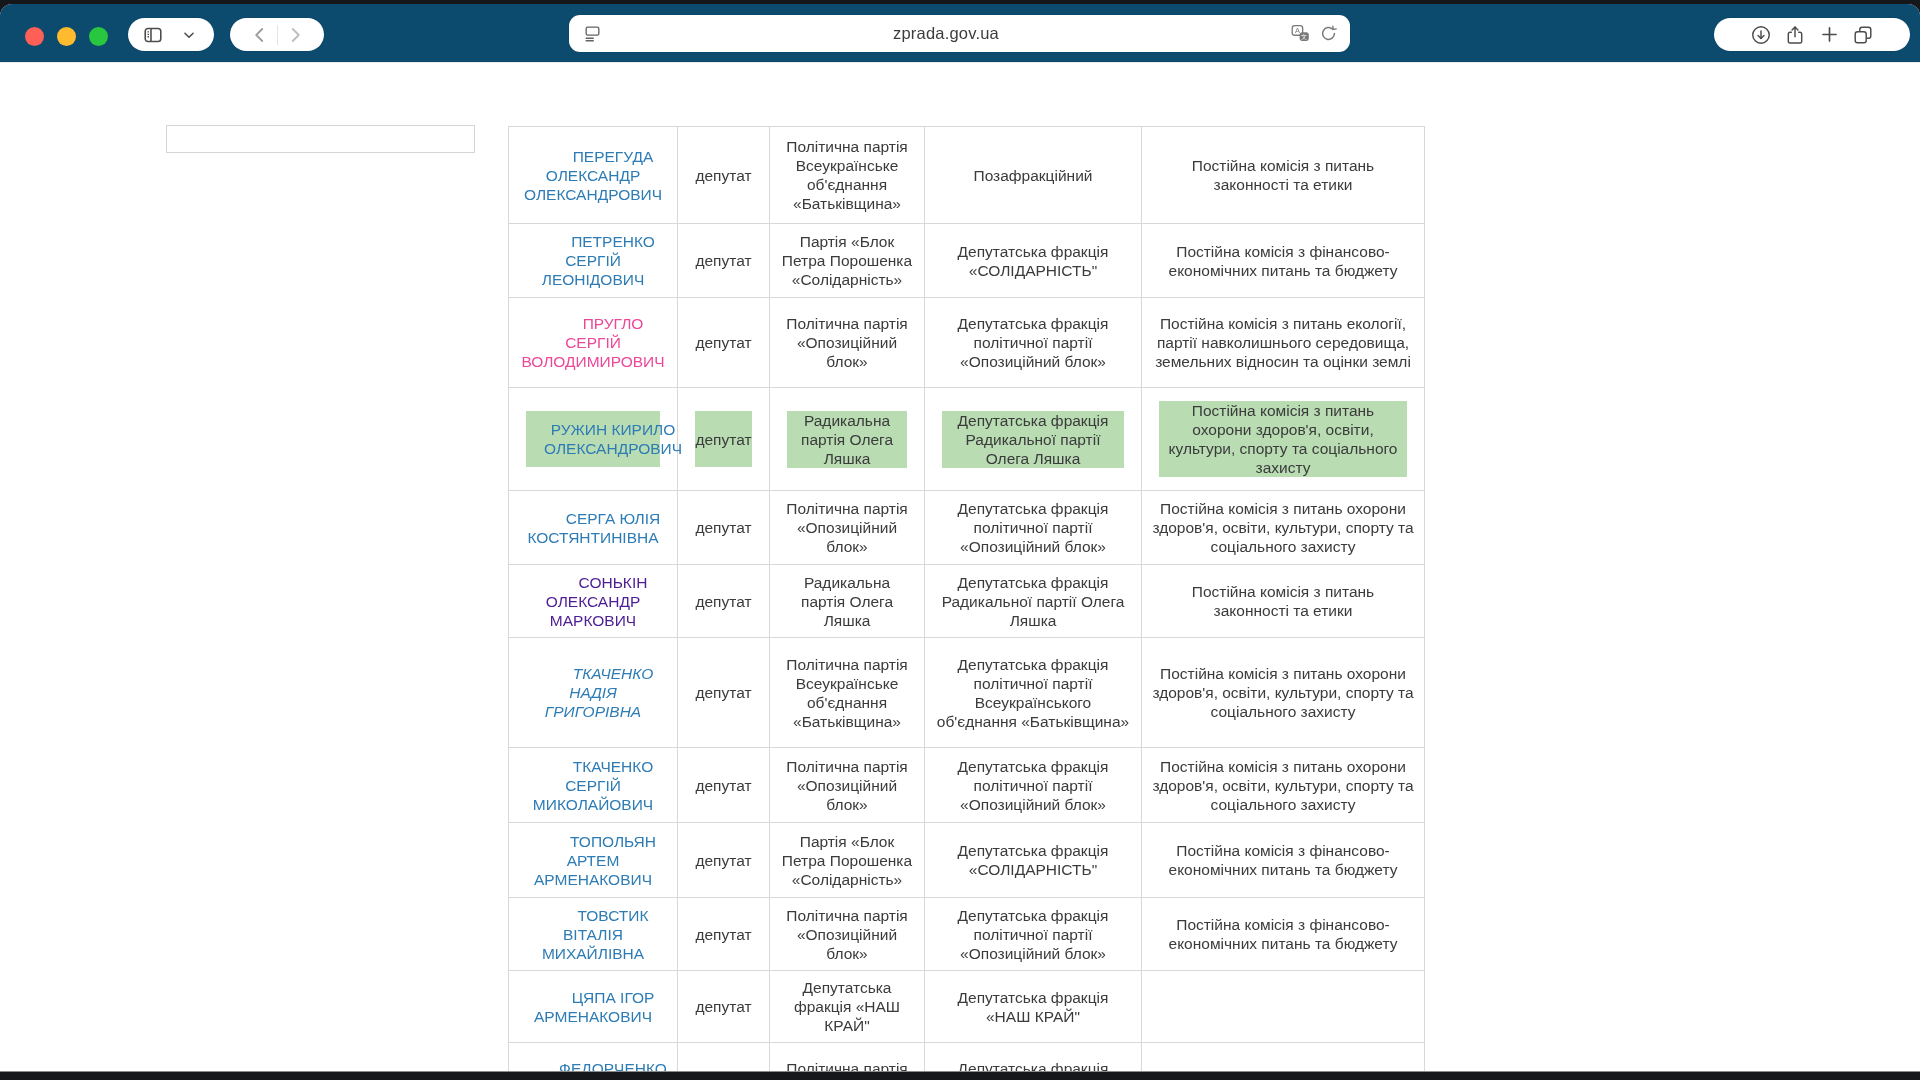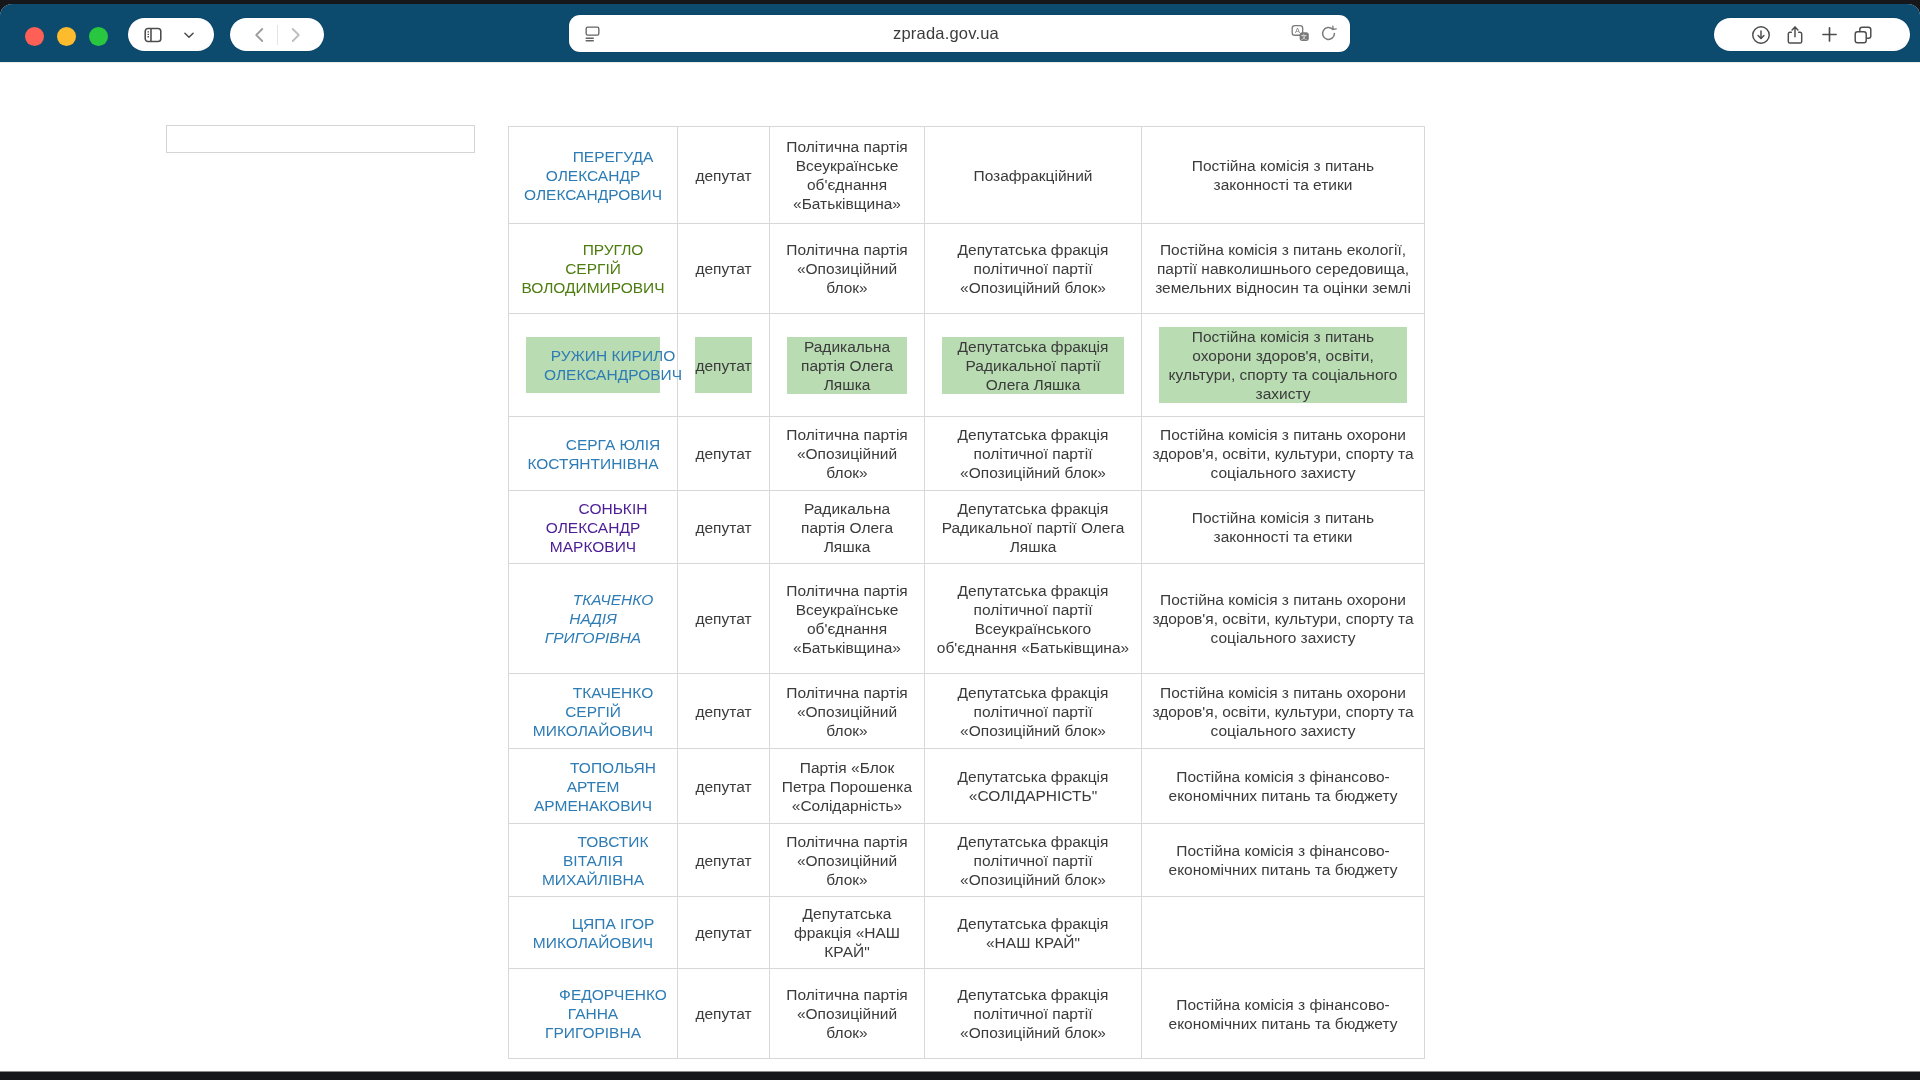--- a/index.html
+++ b/index.html
@@ -186,22 +186,29 @@
             <col style="width:283px">
         </colgroup>
         <tbody>
             <tr style="height: 97px;">
               <td><a href="#" class="deputy-link" style="color: rgb(45, 124, 181);">ПЕРЕГУДА ОЛЕКСАНДР ОЛЕКСАНДРОВИЧ</a></td>
               <td>депутат</td>
               <td>Політична партія Всеукраїнське об'єднання «Батьківщина»</td>
               <td>Позафракційний</td>
               <td>Постійна комісія з питань законності та етики</td>
             </tr>
+            <tr style="height: 74px;">
+              <td><a href="#" class="deputy-link" style="color: rgb(45, 124, 181);">ПЕТРЕНКО СЕРГІЙ ЛЕОНІДОВИЧ</a></td>
+              <td>депутат</td>
+              <td>Партія «Блок Петра Порошенка «Солідарність»</td>
+              <td>Депутатська фракція «СОЛІДАРНІСТЬ"</td>
+              <td>Постійна комісія з фінансово-економічних питань та бюджету</td>
+            </tr>
             <tr style="height: 90px;">
-              <td><a href="#" class="deputy-link" style="color: #4d7c0f;">ПРУГЛО СЕРГІЙ ВОЛОДИМИРОВИЧ</a></td>
+              <td><a href="#" class="deputy-link" style="color: #ec4899;">ПРУГЛО СЕРГІЙ ВОЛОДИМИРОВИЧ</a></td>
               <td>депутат</td>
               <td>Політична партія «Опозиційний блок»</td>
               <td>Депутатська фракція політичної партії «Опозиційний блок»</td>
               <td>Постійна комісія з питань екології, партії навколишнього середовища, земельних відносин та оцінки землі</td>
             </tr>
             <tr style="height: 75px;">
               <td class="hl">
                 <div class="hlbox">
                   <a href="#" class="deputy-link" style="color: rgb(45, 124, 181);">РУЖИН КИРИЛО ОЛЕКСАНДРОВИЧ</a>
                 </div>
@@ -255,21 +262,21 @@
               <td>Постійна комісія з фінансово-економічних питань та бюджету</td>
             </tr>
             <tr style="height: 73px;">
               <td><a href="#" class="deputy-link" style="color: rgb(45, 124, 181);">ТОВСТИК ВІТАЛІЯ МИХАЙЛІВНА</a></td>
               <td>депутат</td>
               <td>Політична партія «Опозиційний блок»</td>
               <td>Депутатська фракція політичної партії «Опозиційний блок»</td>
               <td>Постійна комісія з фінансово-економічних питань та бюджету</td>
             </tr>
             <tr style="height: 72px;">
-              <td><a href="#" class="deputy-link" style="color: rgb(45, 124, 181);">ЦЯПА ІГОР МИКОЛАЙОВИЧ</a></td>
+              <td><a href="#" class="deputy-link" style="color: rgb(45, 124, 181);">ЦЯПА ІГОР АРМЕНАКОВИЧ</a></td>
               <td>депутат</td>
               <td>Депутатська фракція «НАШ КРАЙ"</td>
               <td>Депутатська фракція «НАШ КРАЙ"</td>
               <td></td>
             </tr>
             <tr style="height: 90px;">
               <td><a href="#" class="deputy-link" style="color: rgb(45, 124, 181);">ФЕДОРЧЕНКО ГАННА ГРИГОРІВНА</a></td>
               <td>депутат</td>
               <td>Політична партія «Опозиційний блок»</td>
               <td>Депутатська фракція політичної партії «Опозиційний блок»</td>

